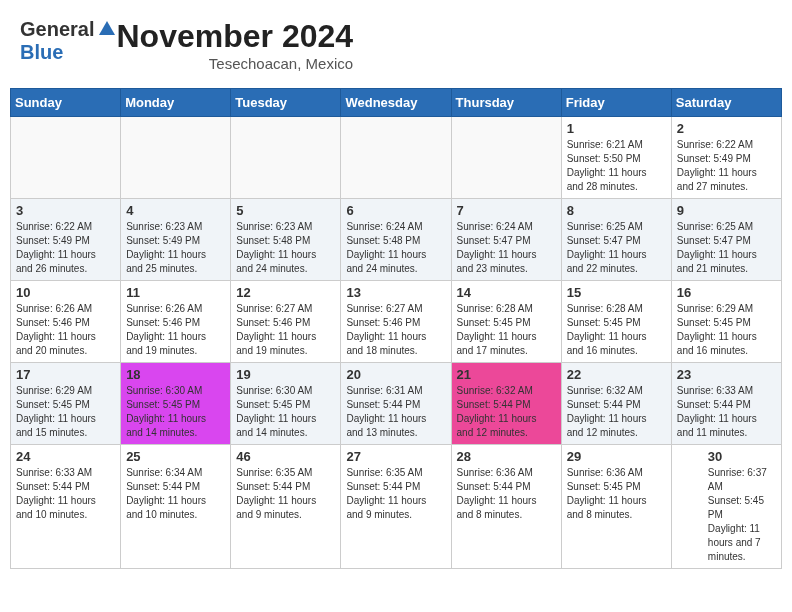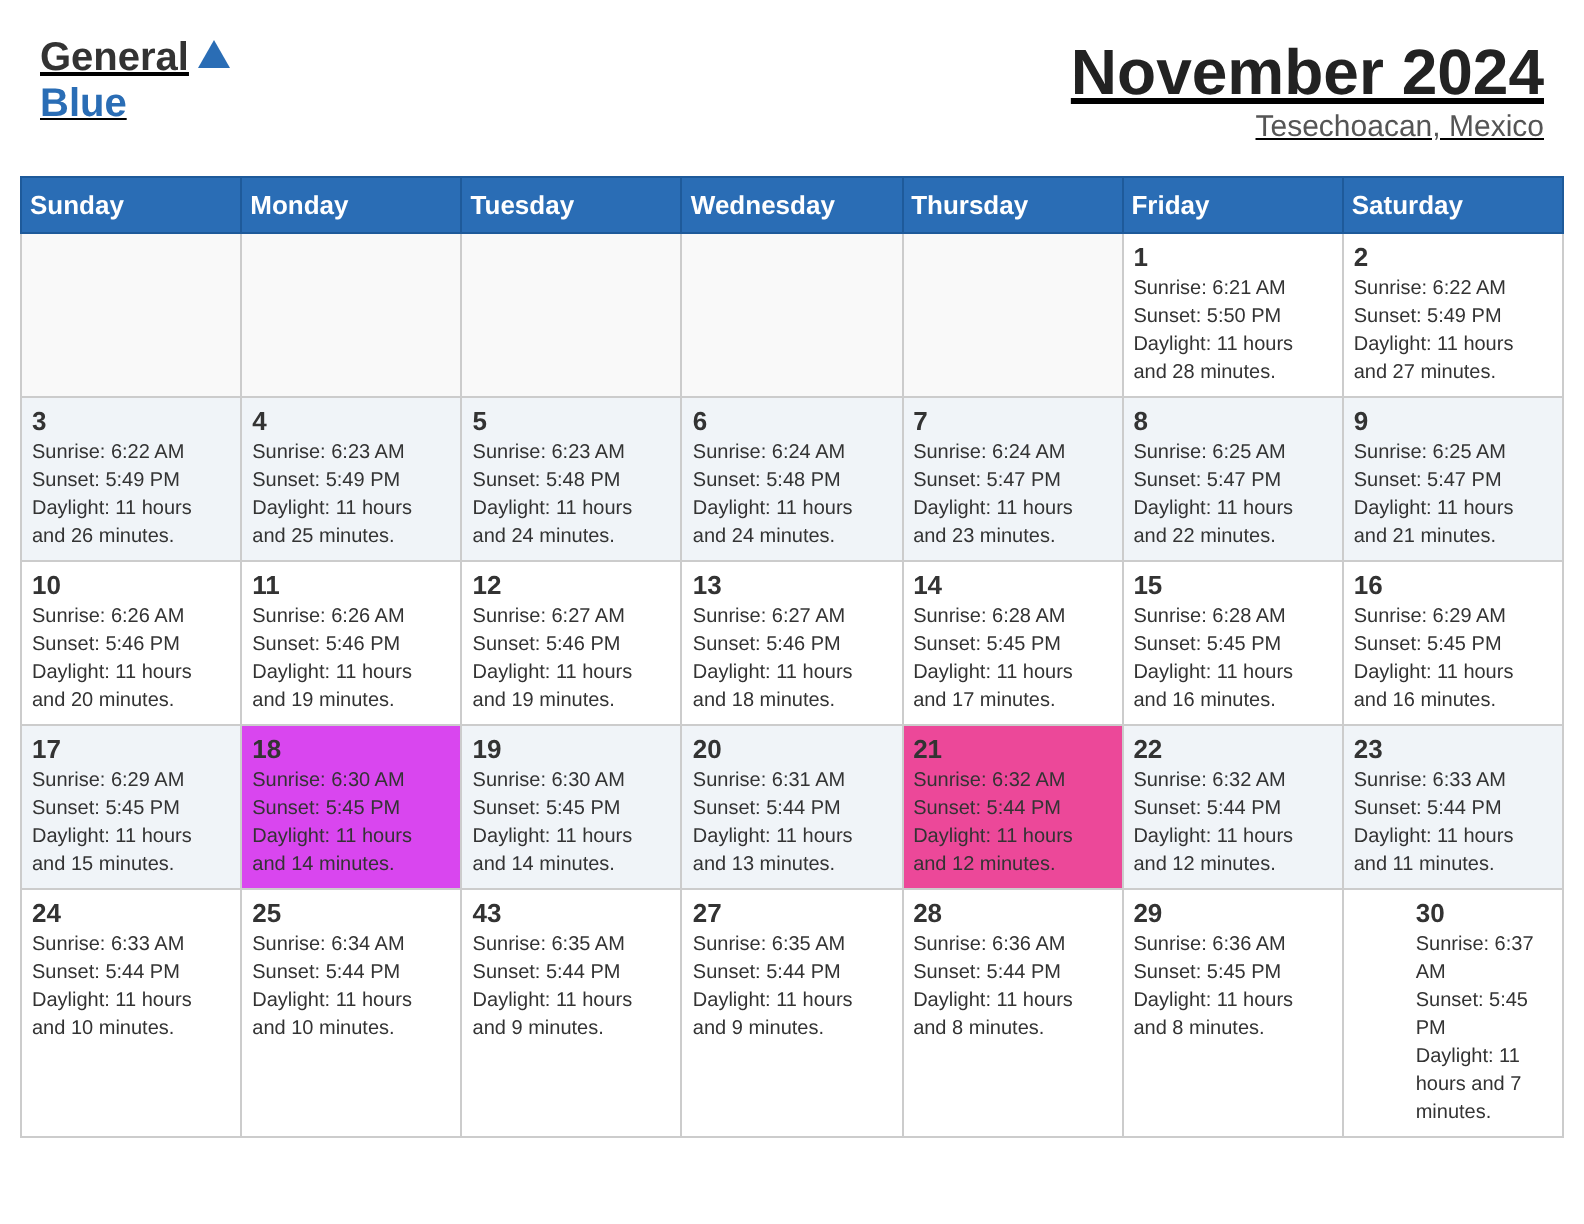--- a/index.html
+++ b/index.html
@@ -5,25 +5,24 @@
     * { box-sizing: border-box; margin: 0; padding: 0; }
     body {
       font-family: Arial, sans-serif;
       background: #fff;
       width: 792px;
       min-height: 612px;
       padding: 10px;
     }
     .header {
       display: flex;
-      justify-content: space-between;
+      justify-content: flex-start;
       align-items: flex-start;
       margin-bottom: 8px;
       padding: 8px 10px;
-      text-decoration: underline;
     }
     .logo {
       display: flex;
       flex-direction: column;
       align-items: flex-start;
     }
     .logo-row {
       display: flex;
       align-items: center;
       gap: 2px;
@@ -275,21 +274,21 @@
 Sunset: 5:44 PM
 Daylight: 11 hours and 10 minutes.</div>
         </td>
         <td style="background: rgb(255, 255, 255);">
           <span class="day-number">25</span>
           <div class="day-info" style="white-space: pre-line;">Sunrise: 6:34 AM
 Sunset: 5:44 PM
 Daylight: 11 hours and 10 minutes.</div>
         </td>
         <td style="background: rgb(255, 255, 255);">
-          <span class="day-number">43</span>
+          <span class="day-number">46</span>
           <div class="day-info" style="white-space: pre-line;">Sunrise: 6:35 AM
 Sunset: 5:44 PM
 Daylight: 11 hours and 9 minutes.</div>
         </td>
         <td style="background: rgb(255, 255, 255);">
           <span class="day-number">27</span>
           <div class="day-info" style="white-space: pre-line;">Sunrise: 6:35 AM
 Sunset: 5:44 PM
 Daylight: 11 hours and 9 minutes.</div>
         </td>

